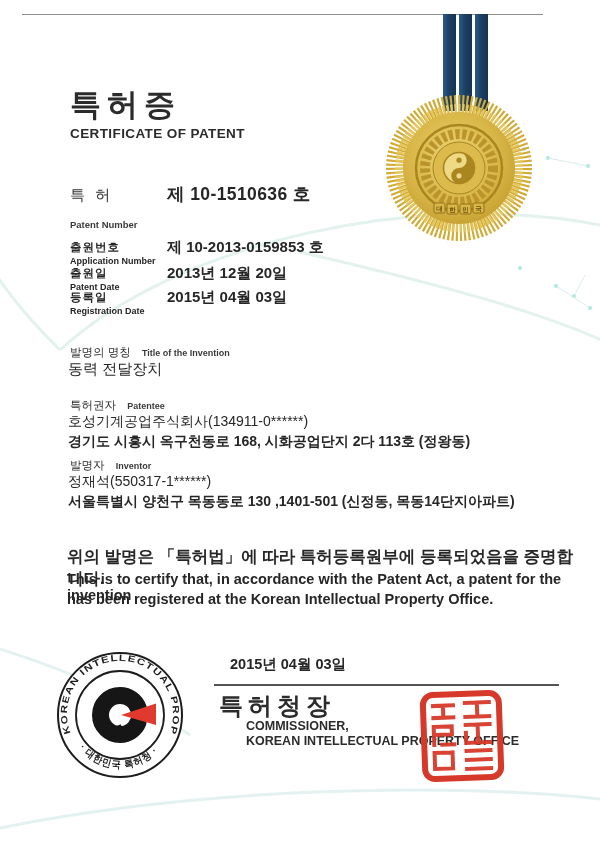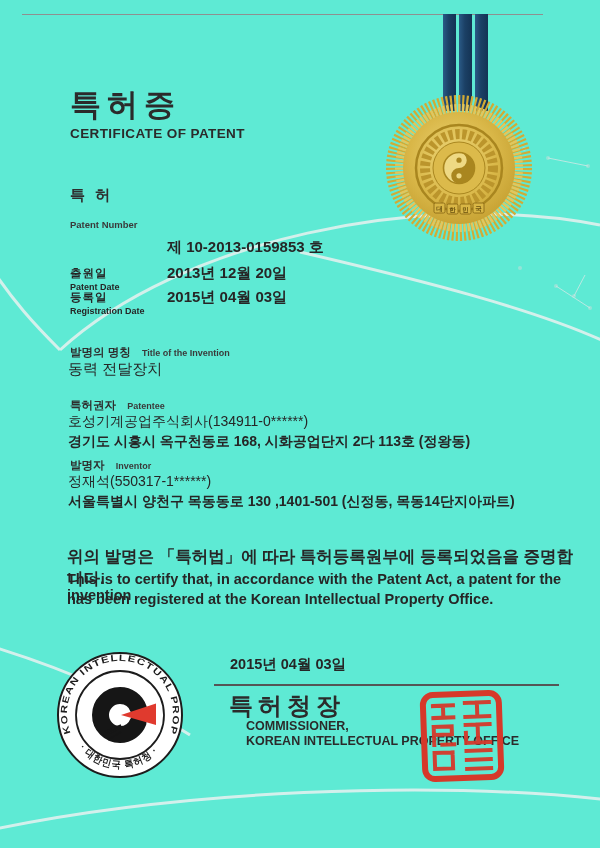--- a/index.html
+++ b/index.html
@@ -1,34 +1,34 @@
 <!DOCTYPE html>
 <html><head>
 <meta charset="utf-8">
 <style>
   html,body{margin:0;padding:0;background:#e8e8e8;}
   .page{
     position:relative;width:600px;height:848px;margin:0 auto;
-    background:#5eead4;overflow:hidden;
+    background:#ffffff;overflow:hidden;
     font-family:"Liberation Sans","DejaVu Sans",sans-serif;
     color:#262626;
   }
   
   .top-line{position:absolute;left:22px;top:14px;width:521px;height:1px;background:#8f8f8f;}
   
   .ribbon{position:absolute;left:443px;top:14px;width:46px;height:97px;display:flex;gap:3px;z-index:1;}
   .ribbon .strip{width:13px;height:100%;background:linear-gradient(90deg,#2a5a86 0%,#1b4065 45%,#143354 100%);}
   
   .medal-svg{position:absolute;left:381px;top:90px;z-index:2;}
   .emblem-svg{position:absolute;left:55px;top:650px;}
   .seal-svg{position:absolute;left:416px;top:688px;}
   
   .title-ko{position:absolute;left:70px;top:84px;font-size:31px;font-weight:700;letter-spacing:6px;color:#2b2b2b;}
   .title-en{position:absolute;left:70px;top:126px;font-size:13.5px;font-weight:700;letter-spacing:.4px;color:#2b2b2b;}
-  .lbl-ko{font-weight:700;color:#2e2e2e;}
+  .lbl-ko{font-weight:400;color:#2e2e2e;}
   .lbl-en{font-weight:700;color:#3a3a3a;margin-top:14px;}
   .patent-lbl{position:absolute;left:70px;top:186px;font-size:15px;letter-spacing:3px;}
   .patent-lbl-en{position:absolute;left:70px;top:205px;font-size:9.5px;}
   .patent-val{position:absolute;left:167px;top:182px;font-size:17.5px;font-weight:700;letter-spacing:.4px;}
   .frow{position:absolute;left:70px;}
   .frow .k{font-size:11.5px;font-weight:700;letter-spacing:1px;}
   .frow .e{font-size:9px;font-weight:700;margin-top:1px;}
   .fval{position:absolute;left:167px;font-size:15px;font-weight:700;}
   .row-app{top:240px;} .v-app{top:238px;}
   .row-fil{top:266px;} .v-fil{top:264px;}
@@ -40,21 +40,21 @@
   .party-lbls .en{font-size:9px;margin-left:8px;}
   .party-name{position:absolute;left:68px;font-size:14px;font-weight:400;}
   .party-addr{position:absolute;left:68px;font-size:14px;font-weight:700;}
   .p1-l{top:398px;} .p1-n{top:413px;} .p1-a{top:433px;}
   .p2-l{top:458px;} .p2-n{top:473px;text-align:center;} .p2-a{top:493px;}
   .stmt-ko{position:absolute;left:67px;top:546px;width:510px;font-size:16.5px;font-weight:700;color:#262626;}
   .stmt-en{position:absolute;left:67px;width:505px;font-size:14.5px;font-weight:700;line-height:16px;color:#262626;}
   .s-en1{top:571px;} .s-en2{top:591px;}
   .issue-date{position:absolute;left:230px;top:655px;font-size:14.5px;font-weight:700;}
   .sign-line{position:absolute;left:214px;top:684px;width:345px;height:2px;background:#555;}
-  .comm-ko{position:absolute;left:229px;top:690px;font-size:24px;font-weight:700;letter-spacing:5px;color:#2b2b2b;}
+  .comm-ko{position:absolute;left:219px;top:690px;font-size:24px;font-weight:700;letter-spacing:5px;color:#2b2b2b;}
   .comm-en{position:absolute;left:246px;font-size:12.5px;font-weight:700;color:#2b2b2b;}
   .c-en1{top:719px;} .c-en2{top:734px;}
   .bg-decor{position:absolute;left:0;top:0;z-index:0;}
   .z3{z-index:3;}
 </style>
 </head>
 <body>
 
 <div class="page">
 
@@ -122,21 +122,26 @@
       <text x="84.5" y="122">민</text>
       <text x="97.5" y="121">국</text>
     </g>
   </svg>
 
   <div class="title-ko">특허증</div>
   <div class="title-en">CERTIFICATE OF PATENT</div>
 
   <div class="patent-lbl lbl-ko">특 허</div>
   <div class="patent-lbl-en lbl-en">Patent Number</div>
-
+  <div class="patent-val">제 10-1510636 호</div>
+
+  <div class="frow row-app">
+    <div class="k">출원번호</div>
+    <div class="e">Application Number</div>
+  </div>
   <div class="fval v-app">제 10-2013-0159853 호</div>
 
   <div class="frow row-fil">
     <div class="k">출원일</div>
     <div class="e">Patent Date</div>
   </div>
   <div class="fval v-fil">2013년  12월  20일</div>
 
   <div class="frow row-reg">
     <div class="k">등록일</div>

